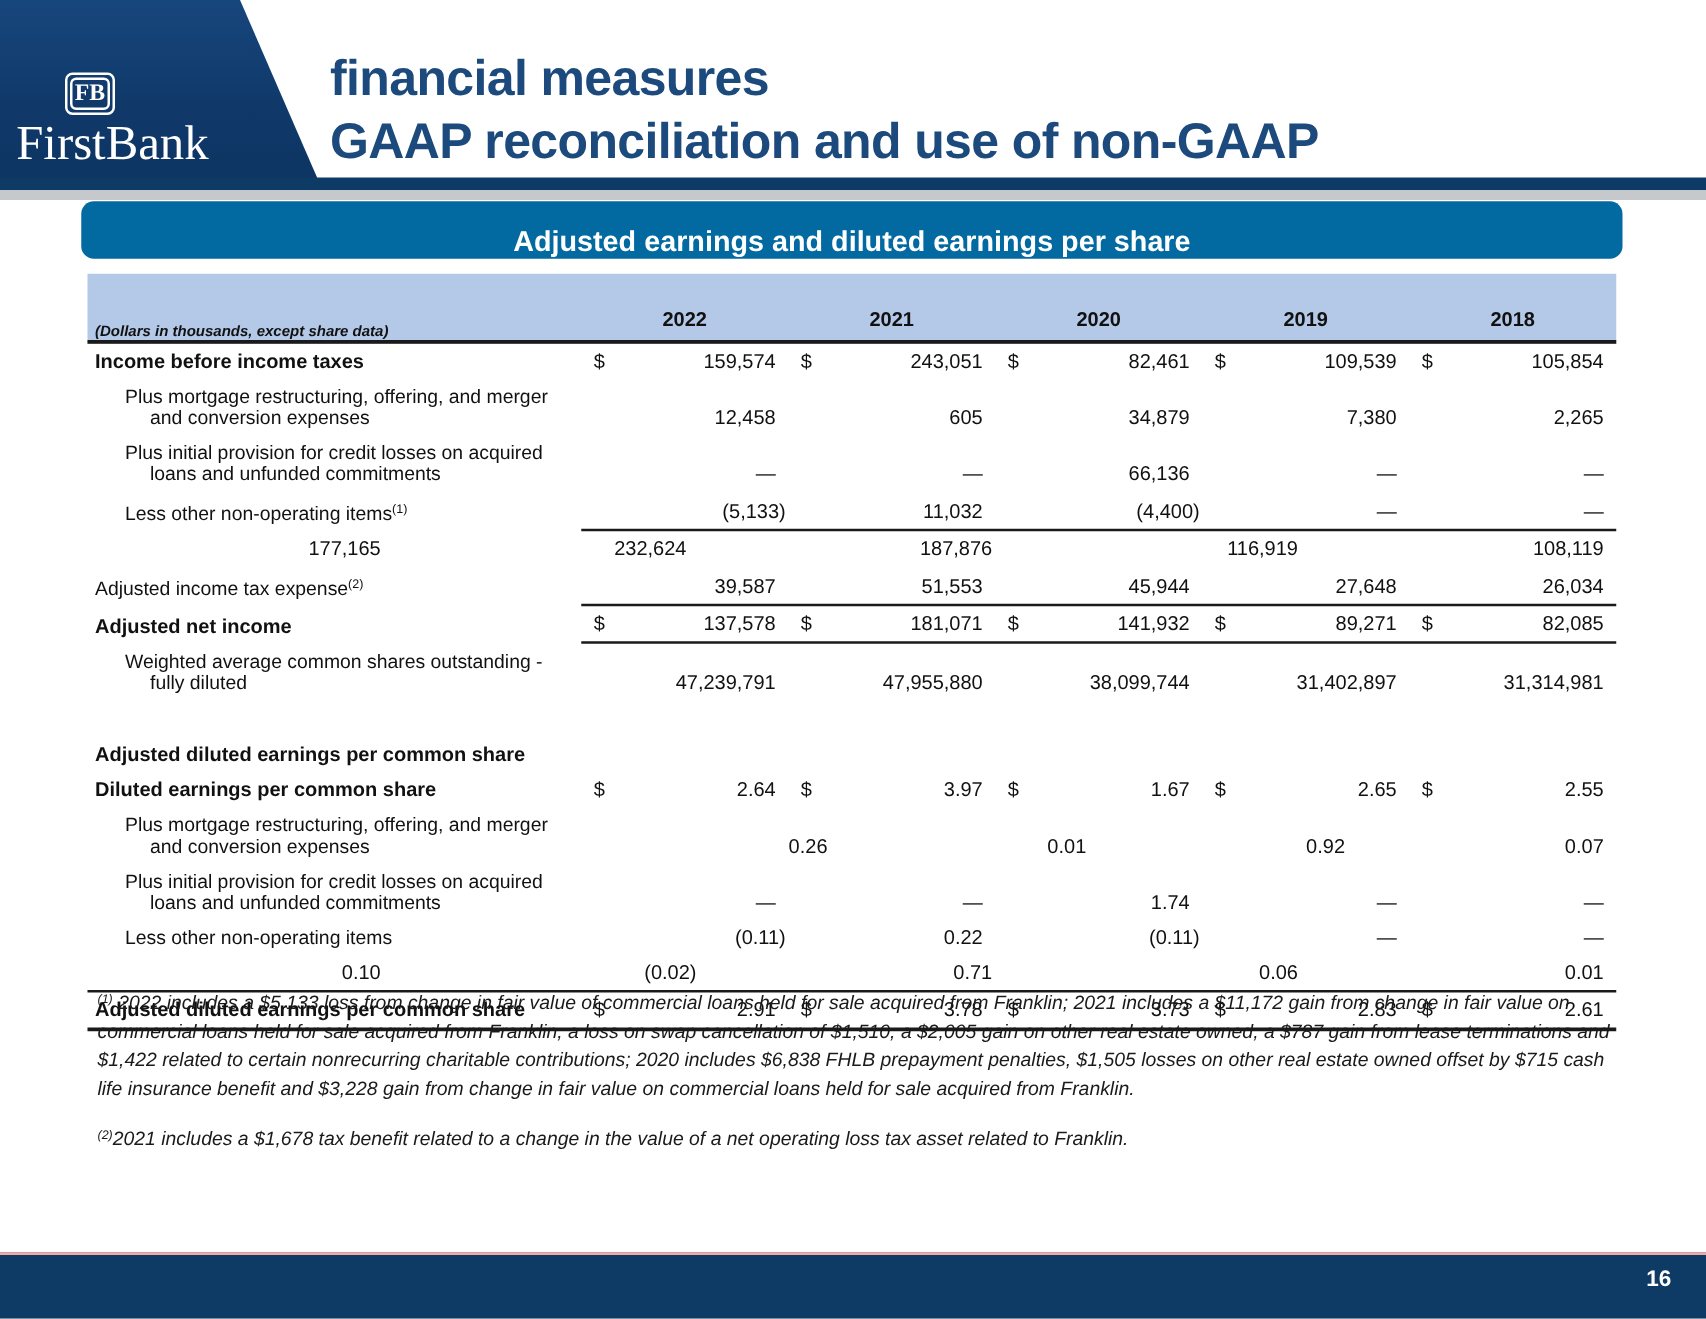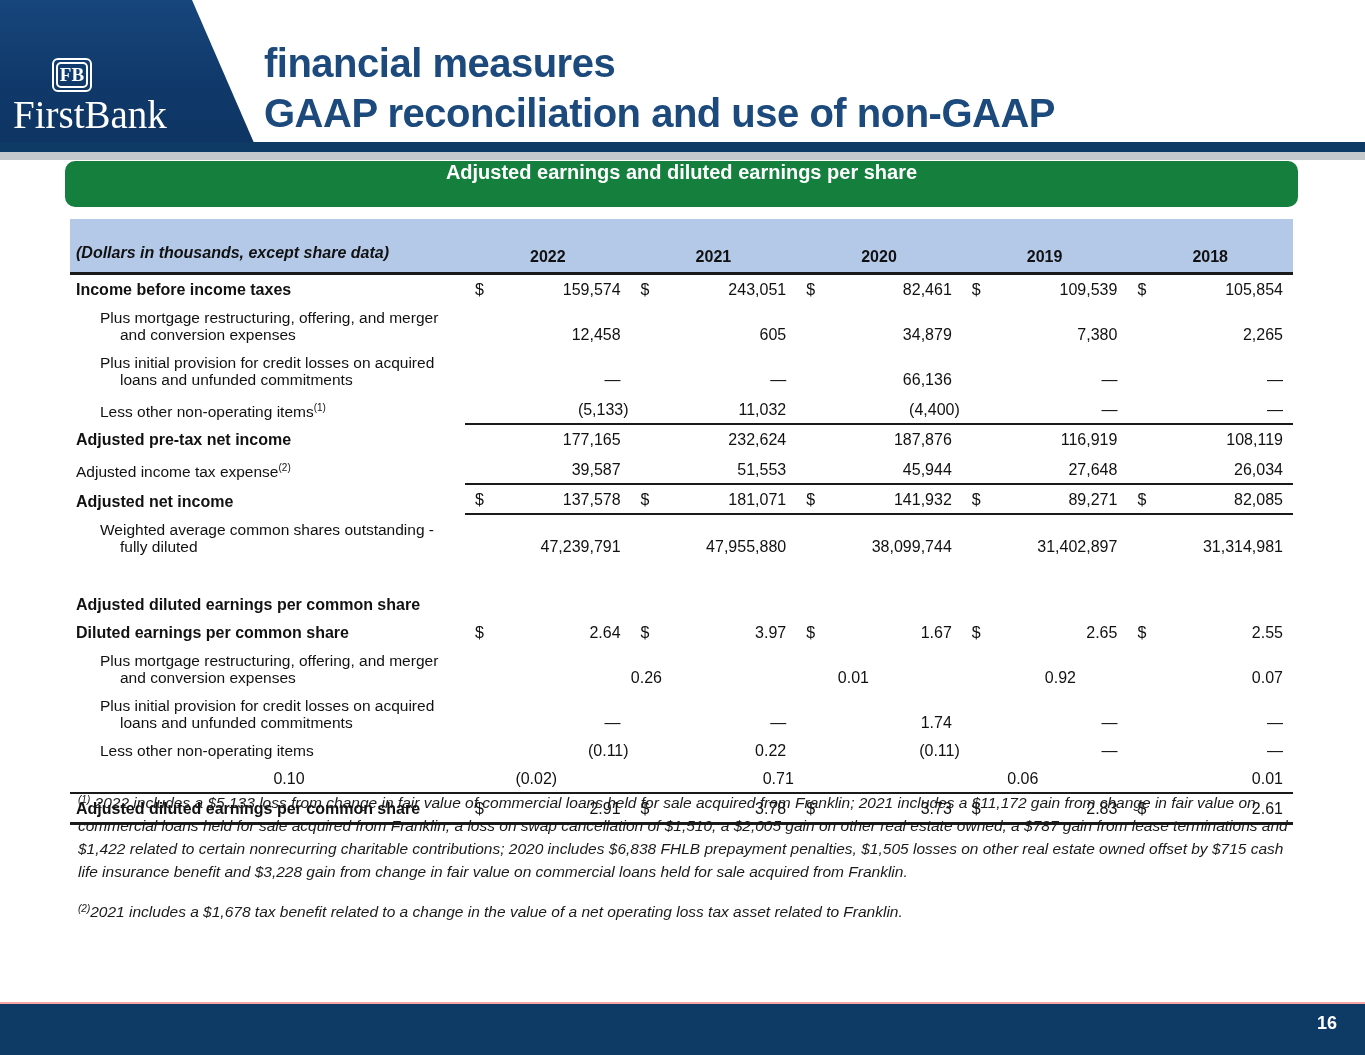--- a/index.html
+++ b/index.html
@@ -28,33 +28,33 @@
   }
   .title{
     position:absolute;left:264px;top:38px;
     color:#1c4a7d;font-weight:bold;font-size:40px;line-height:50px;letter-spacing:-0.5px;
   }
   .header-bar{position:absolute;top:142px;left:0;width:100%;height:10px;background:#0e3a66;}
   .header-shadow{position:absolute;top:152px;left:0;width:100%;height:8px;background:#c5c9cc;}
   
   .banner{
     position:absolute;left:65px;top:161px;width:1233px;height:46px;
-    background:#15803d;border-radius:10px;
-    display:flex;align-items:flex-start;justify-content:center;
-    color:#fff;font-weight:bold;font-size:20px;
+    background:#0369a1;border-radius:10px;
+    display:flex;align-items:flex-end;justify-content:center;
+    color:#fff;font-weight:bold;font-size:23px;
   }
   
   .tbl{position:absolute;left:70px;top:219px;width:1223px;font-size:16px;}
   .thead{
     background:#b4c9e8;display:flex;align-items:flex-end;height:53px;
     border-bottom:3px solid #1a1a1a;
   }
   .caption{
-    width:395px;box-sizing:border-box;padding:0 0 10px 6px;
-    font-weight:bold;font-style:italic;font-size:16px;
+    width:395px;box-sizing:border-box;padding:0 0 0 6px;
+    font-weight:bold;font-style:italic;font-size:12px;
   }
   .ycols{flex:1;display:flex;}
   .ycol{flex:1;text-align:center;font-weight:bold;padding-bottom:6px;}
   .trow{display:flex;align-items:stretch;padding-top:6px;line-height:17px;}
   .lbl{
     width:395px;box-sizing:border-box;padding:0 0 5px 6px;align-self:flex-end;
     white-space:pre-line;font-size:15.5px;
   }
   .lbl.b{font-weight:bold;font-size:16px;}
   .lbl.ind{padding-left:50px;text-indent:-20px;}
@@ -198,21 +198,20 @@
           </div>
           <div class="col">
             <span class="num">—</span>
           </div>
           <div class="col">
             <span class="num">—</span>
           </div>
         </div>
       </div>
       <div class="trow">
-        <div class="lbl b">Adjusted pre-tax net income</div>
         <div class="vals">
           <div class="col">
             <span class="num">177,165</span>
           </div>
           <div class="col">
             <span class="num">232,624</span>
           </div>
           <div class="col">
             <span class="num">187,876</span>
           </div>

